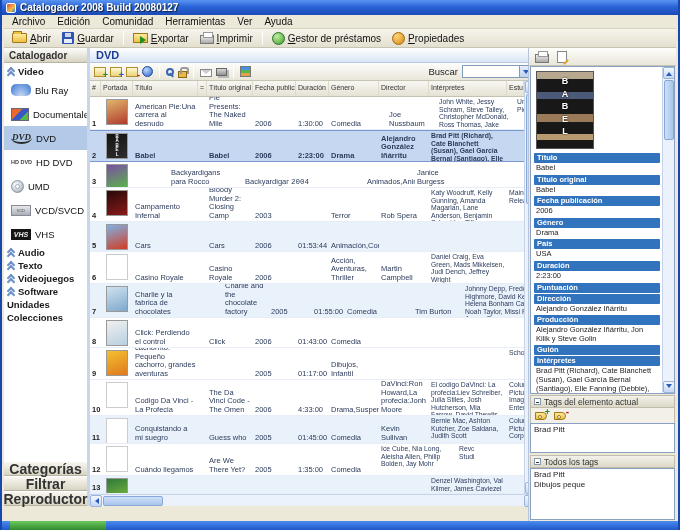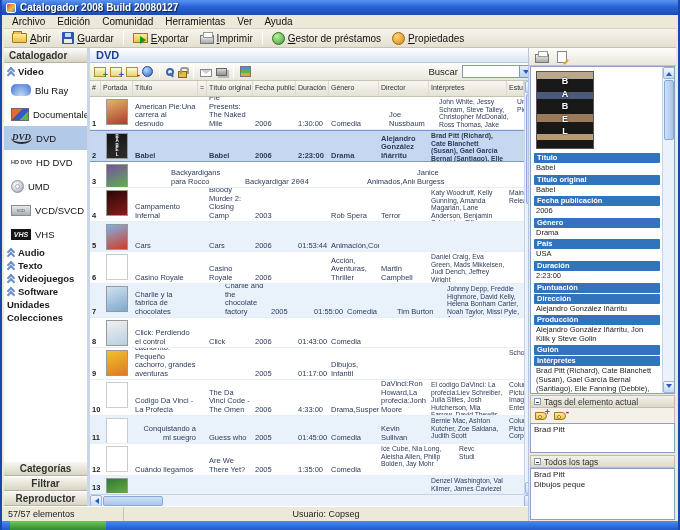--- a/index.html
+++ b/index.html
@@ -44,21 +44,21 @@
   .sico{display:inline-flex;align-items:center;justify-content:center;flex:none;}
   .bluray{width:20px;height:12px;background:radial-gradient(ellipse at 50% 130%,#dce9fa,#3a76d0);border-radius:5px;}
   .documentales{width:18px;height:13px;border:1px solid #667;background:linear-gradient(135deg,#e86830 0 40%,#3958c8 40% 70%,#58b847 70%);}
   .dvd{font-style:italic;font-weight:bold;font-size:9px;color:#2a2a2a;border-bottom:2px solid #2a2a2a;border-radius:0 0 50% 50%;padding:0 1px;font-family:"Liberation Serif",serif;}
   .hddvd{font-weight:bold;font-size:5.5px;color:#444;}
   .umd{width:13px;height:13px;border-radius:50%;background:radial-gradient(circle at 38% 35%,#fff,#c8d0da 55%,#8a949e);border:1px solid #8a949e;position:relative;}
   .umd::after{content:'';position:absolute;left:3px;top:3px;width:3px;height:3px;border-radius:50%;background:#fff;border:1px solid #aab;}
   .vcd{width:20px;height:11px;background:linear-gradient(#e8e8e8,#aab0b8);border:1px solid #889;font-size:4px;color:#445;}
   .vhs{width:20px;height:11px;background:#151515;color:#eee;font-style:italic;font-weight:bold;font-size:7px;line-height:11px;text-align:center;}
   .side-panels{}
-  .spanel{height:15px;background:linear-gradient(#f8f6f0,#d9d5c4);border-top:1px solid #fff;border-bottom:1px solid #b8b4a4;display:flex;align-items:center;justify-content:center;font-size:10px;font-weight:bold;color:#333;}
+  .spanel{height:15px;background:linear-gradient(#f8f6f0,#d9d5c4);border-top:1px solid #fff;border-bottom:1px solid #b8b4a4;display:flex;align-items:center;justify-content:center;font-size:14px;font-weight:bold;color:#333;}
   
   .center{flex:1;display:flex;flex-direction:column;background:#fff;}
   .panel-title{height:15px;background:linear-gradient(#ffffff,#d9e4f4);font-size:11px;font-weight:bold;color:#1c3f94;display:flex;align-items:center;padding-left:6px;border-bottom:1px solid #b9c8e0;}
   .panel-tools{height:18px;display:flex;align-items:center;background:linear-gradient(#fdfdfa,#e9e6da);border-bottom:1px solid #c8c4b4;padding:0 4px;}
   .ptool-icons{display:flex;align-items:center;gap:4px;flex:1;}
   .psep{width:1px;height:12px;background:#c0bcac;border-right:1px solid #fff;margin:0 2px;}
   .pico{display:inline-block;position:relative;width:13px;height:12px;}
   .add-item-icon,.edit-item-icon,.remove-item-icon{background:linear-gradient(#fff8d8,#ecd27a);border:1px solid #b09030;width:12px;height:10px;margin-top:1px;}
   .add-item-icon::after{content:'+';position:absolute;right:-3px;bottom:-4px;font-size:9px;font-weight:bold;color:#1f8f1f;}
   .edit-item-icon::after{content:'+';position:absolute;right:-3px;bottom:-4px;font-size:9px;font-weight:bold;color:#2255cc;}
@@ -418,26 +418,26 @@
                 </div>
                 <div class="tc orig" style="width: 46px;">
                   <span>Bloody Murder 2: Closing Camp</span>
                 </div>
                 <div class="tc year" style="width: 43px;">
                   <span>2003</span>
                 </div>
                 <div class="tc dur" style="width: 33px;">
                   <span></span>
                 </div>
+                <div class="tc genre" style="width: 50px;">
+                  <span>Terror</span>
+                </div>
                 <div class="tc director" style="width: 50px;">
                   <span>Rob Spera</span>
                 </div>
-                <div class="tc genre" style="width: 50px;">
-                  <span>Terror</span>
-                </div>
                 <div class="tc cast top" style="width: 78px;">
                   <span>Katy Woodruff, Kelly Gunning, Amanda Magarian, Lane Anderson, Benjamin Schneider, Tiffany Shepis, Carl Stredder, Tyler Sedustine</span>
                 </div>
                 <div class="tc studio top" style="width: 17px;">
                   <span>Mainli Relea</span>
                 </div>
               </div>
               <div class="trow alt" style="height: 30px;">
                 <div class="tc num" style="width: 11px;">
                   <span>5</span>
@@ -523,21 +523,21 @@
                 </div>
                 <div class="tc year" style="width: 43px;">
                   <span>2005</span>
                 </div>
                 <div class="tc dur" style="width: 33px;">
                   <span>01:55:00</span>
                 </div>
                 <div class="tc genre" style="width: 50px;">
                   <span>Comedia</span>
                 </div>
-                <div class="tc director" style="width: 50px;">
+                <div class="tc director" style="width: 50px; margin-left: 18px;">
                   <span>Tim Burton</span>
                 </div>
                 <div class="tc cast top" style="width: 78px;">
                   <span>Johnny Depp, Freddie Highmore, David Kelly, Helena Bonham Carter, Noah Taylor, Missi Pyle, James Fox</span>
                 </div>
                 <div class="tc studio top" style="width: 17px;">
                   <span>Warn Bros Pictur</span>
                 </div>
               </div>
               <div class="trow" style="height: 30px;">
@@ -645,21 +645,21 @@
                   <span>Colum Pictur Imagi Enter</span>
                 </div>
               </div>
               <div class="trow alt" style="height: 28px;">
                 <div class="tc num" style="width: 11px;">
                   <span>11</span>
                 </div>
                 <div class="tc cov" style="width: 32px;">
                   <div class="cover empty"></div>
                 </div>
-                <div class="tc title" style="width: 65px; text-align: right;">
+                <div class="tc title" style="width: 65px;">
                   <span>Conquistando a mi suegro</span>
                 </div>
                 <div class="tc flag" style="width: 9px;">
                   <span></span>
                 </div>
                 <div class="tc orig" style="width: 46px;">
                   <span>Guess who</span>
                 </div>
                 <div class="tc year" style="width: 43px;">
                   <span>2005</span>
@@ -835,20 +835,16 @@
     <div class="tags-header">
       <span class="collapse-box"></span>
       <span>Todos los tags</span>
     </div>
     <div class="tags-list" id="all-tags">
         <div class="tag-item">Brad Pitt</div>
         <div class="tag-item">Dibujos peque</div>
       </div>
   </div>
 
-  <div class="statusbar">
-    <span class="sb-left">57/57 elementos</span>
-    <span class="sb-mid">Usuario: Copseg</span>
-  </div>
   <div class="taskstrip">
     <span class="green"></span>
   </div>
 </div>
 
 </body></html>

